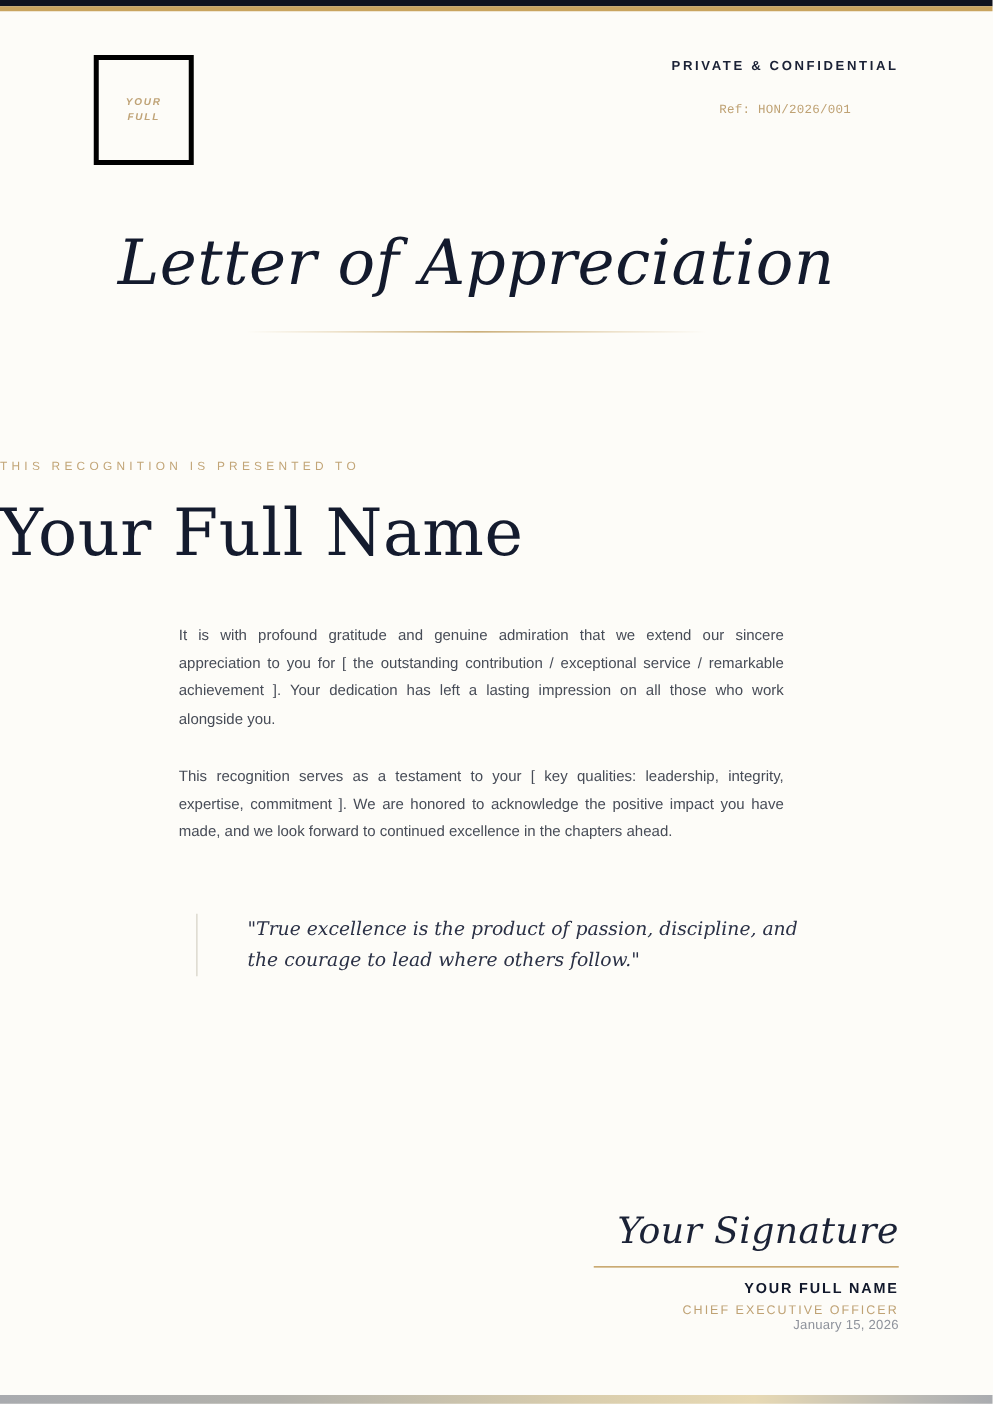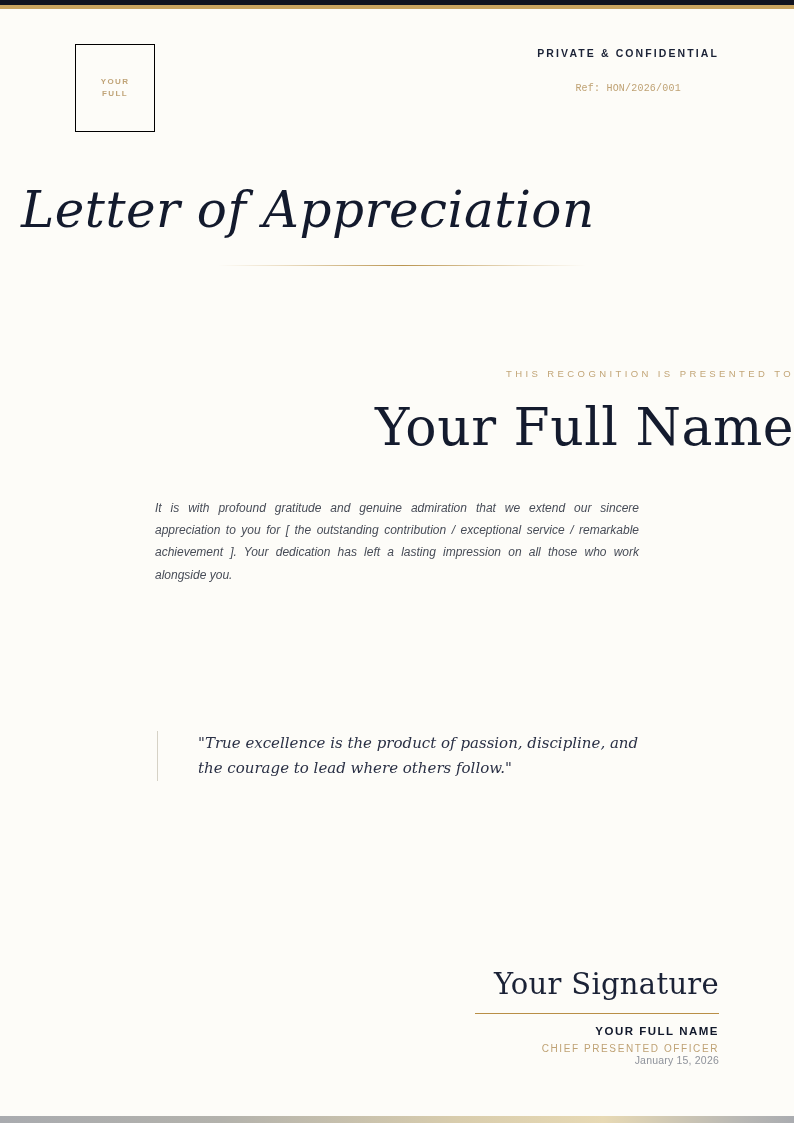--- a/index.html
+++ b/index.html
@@ -55,27 +55,28 @@
     left: 75px;
     right: 75px;
     height: 90px;
   }
   .logo-box {
     position: absolute;
     left: 0;
     top: 0;
     width: 80px;
     height: 88px;
-    border: 1px solid #000000;
+    border: 4px solid #000000;
     box-sizing: border-box;
     display: flex;
     flex-direction: column;
     align-items: center;
     justify-content: center;
     gap: 3px;
+    font-style: italic;
   }
   .logo-line {
     font-size: 8px;
     font-weight: bold;
     letter-spacing: 1.4px;
     color: #c0a478;
     line-height: 1.1;
     text-align: center;
   }
   .conf-block {
@@ -97,21 +98,21 @@
     color: #bfa274;
     font-family: Liberation Mono, monospace;
   }
 
   
   .title-wrap {
     position: absolute;
     top: 183px;
     left: 0;
     width: 762px;
-    padding-left: 21px;
+    text-align: center;
   }
   .doc-title {
     font-family: "DejaVu Serif", "Liberation Serif", serif;
     font-style: italic;
     font-size: 50px;
     font-weight: 400;
     letter-spacing: 0.5px;
     color: #131a2d;
     line-height: 1.1;
   }
@@ -121,21 +122,21 @@
     height: 1px;
     background: linear-gradient(90deg, rgba(201,164,95,0) 0%, rgba(201,164,95,0.35) 18%, rgba(182,143,71,0.95) 50%, rgba(201,164,95,0.35) 82%, rgba(201,164,95,0) 100%);
   }
 
   
   .recipient {
     position: absolute;
     top: 368px;
     left: 0;
     width: 794px;
-    text-align: right;
+    text-align: left;
   }
   .presented-to {
     font-size: 9.5px;
     letter-spacing: 3.4px;
     color: #c2a577;
     font-weight: 500;
   }
   .recipient-name {
     margin-top: 20px;
     font-family: "DejaVu Serif", "Liberation Serif", serif;
@@ -143,23 +144,22 @@
     font-weight: 400;
     letter-spacing: 0.5px;
     color: #141b2e;
     line-height: 1.08;
   }
 
   
   .body-wrap {
     position: absolute;
     top: 497px;
-    left: 155px;
+    left: 143px;
     width: 484px;
-    font-style: italic;
   }
   .para {
     font-size: 12px;
     line-height: 22.2px;
     color: #474c57;
     text-align: justify;
     margin: 0 0 24px 0;
   }
   .para:last-child { margin-bottom: 0; }
 
@@ -184,20 +184,21 @@
   
   .sig-block {
     position: absolute;
     left: 475px;
     top: 968px;
     width: 244px;
     text-align: right;
   }
   .sig-script {
     font-family: "DejaVu Serif", "Liberation Serif", serif;
+    font-style: italic;
     font-size: 29px;
     color: #1b2236;
     line-height: 1.15;
     letter-spacing: 0.3px;
   }
   .sig-rule {
     margin-top: 12px;
     width: 244px;
     height: 1px;
     background: #b98f47;
@@ -245,29 +246,30 @@
     <div class="divider-gold"></div>
   </div>
 
   <div class="recipient">
     <div class="presented-to">THIS RECOGNITION IS PRESENTED TO</div>
     <div class="recipient-name">Your Full Name</div>
   </div>
 
   <div class="body-wrap">
     <p class="para">It is with profound gratitude and genuine admiration that we extend our sincere appreciation to you for [ the outstanding contribution / exceptional service / remarkable achievement ]. Your dedication has left a lasting impression on all those who work alongside you.</p>
+    <p class="para">This recognition serves as a testament to your [ key qualities: leadership, integrity, expertise, commitment ]. We are honored to acknowledge the positive impact you have made, and we look forward to continued excellence in the chapters ahead.</p>
   </div>
 
   <div class="quote">
     <div class="quote-text">"True excellence is the product of passion, discipline, and the courage to lead where others follow."</div>
   </div>
 
   <div class="sig-block">
     <div class="sig-script">Your Signature</div>
     <div class="sig-rule"></div>
     <div class="sig-name">YOUR FULL NAME</div>
-    <div class="sig-role">CHIEF PRESENTED OFFICER</div>
+    <div class="sig-role">CHIEF EXECUTIVE OFFICER</div>
     <div class="sig-date">January 15, 2026</div>
   </div>
 
   <div class="rule-bottom"></div>
 
 </div>
 
 </body></html>

